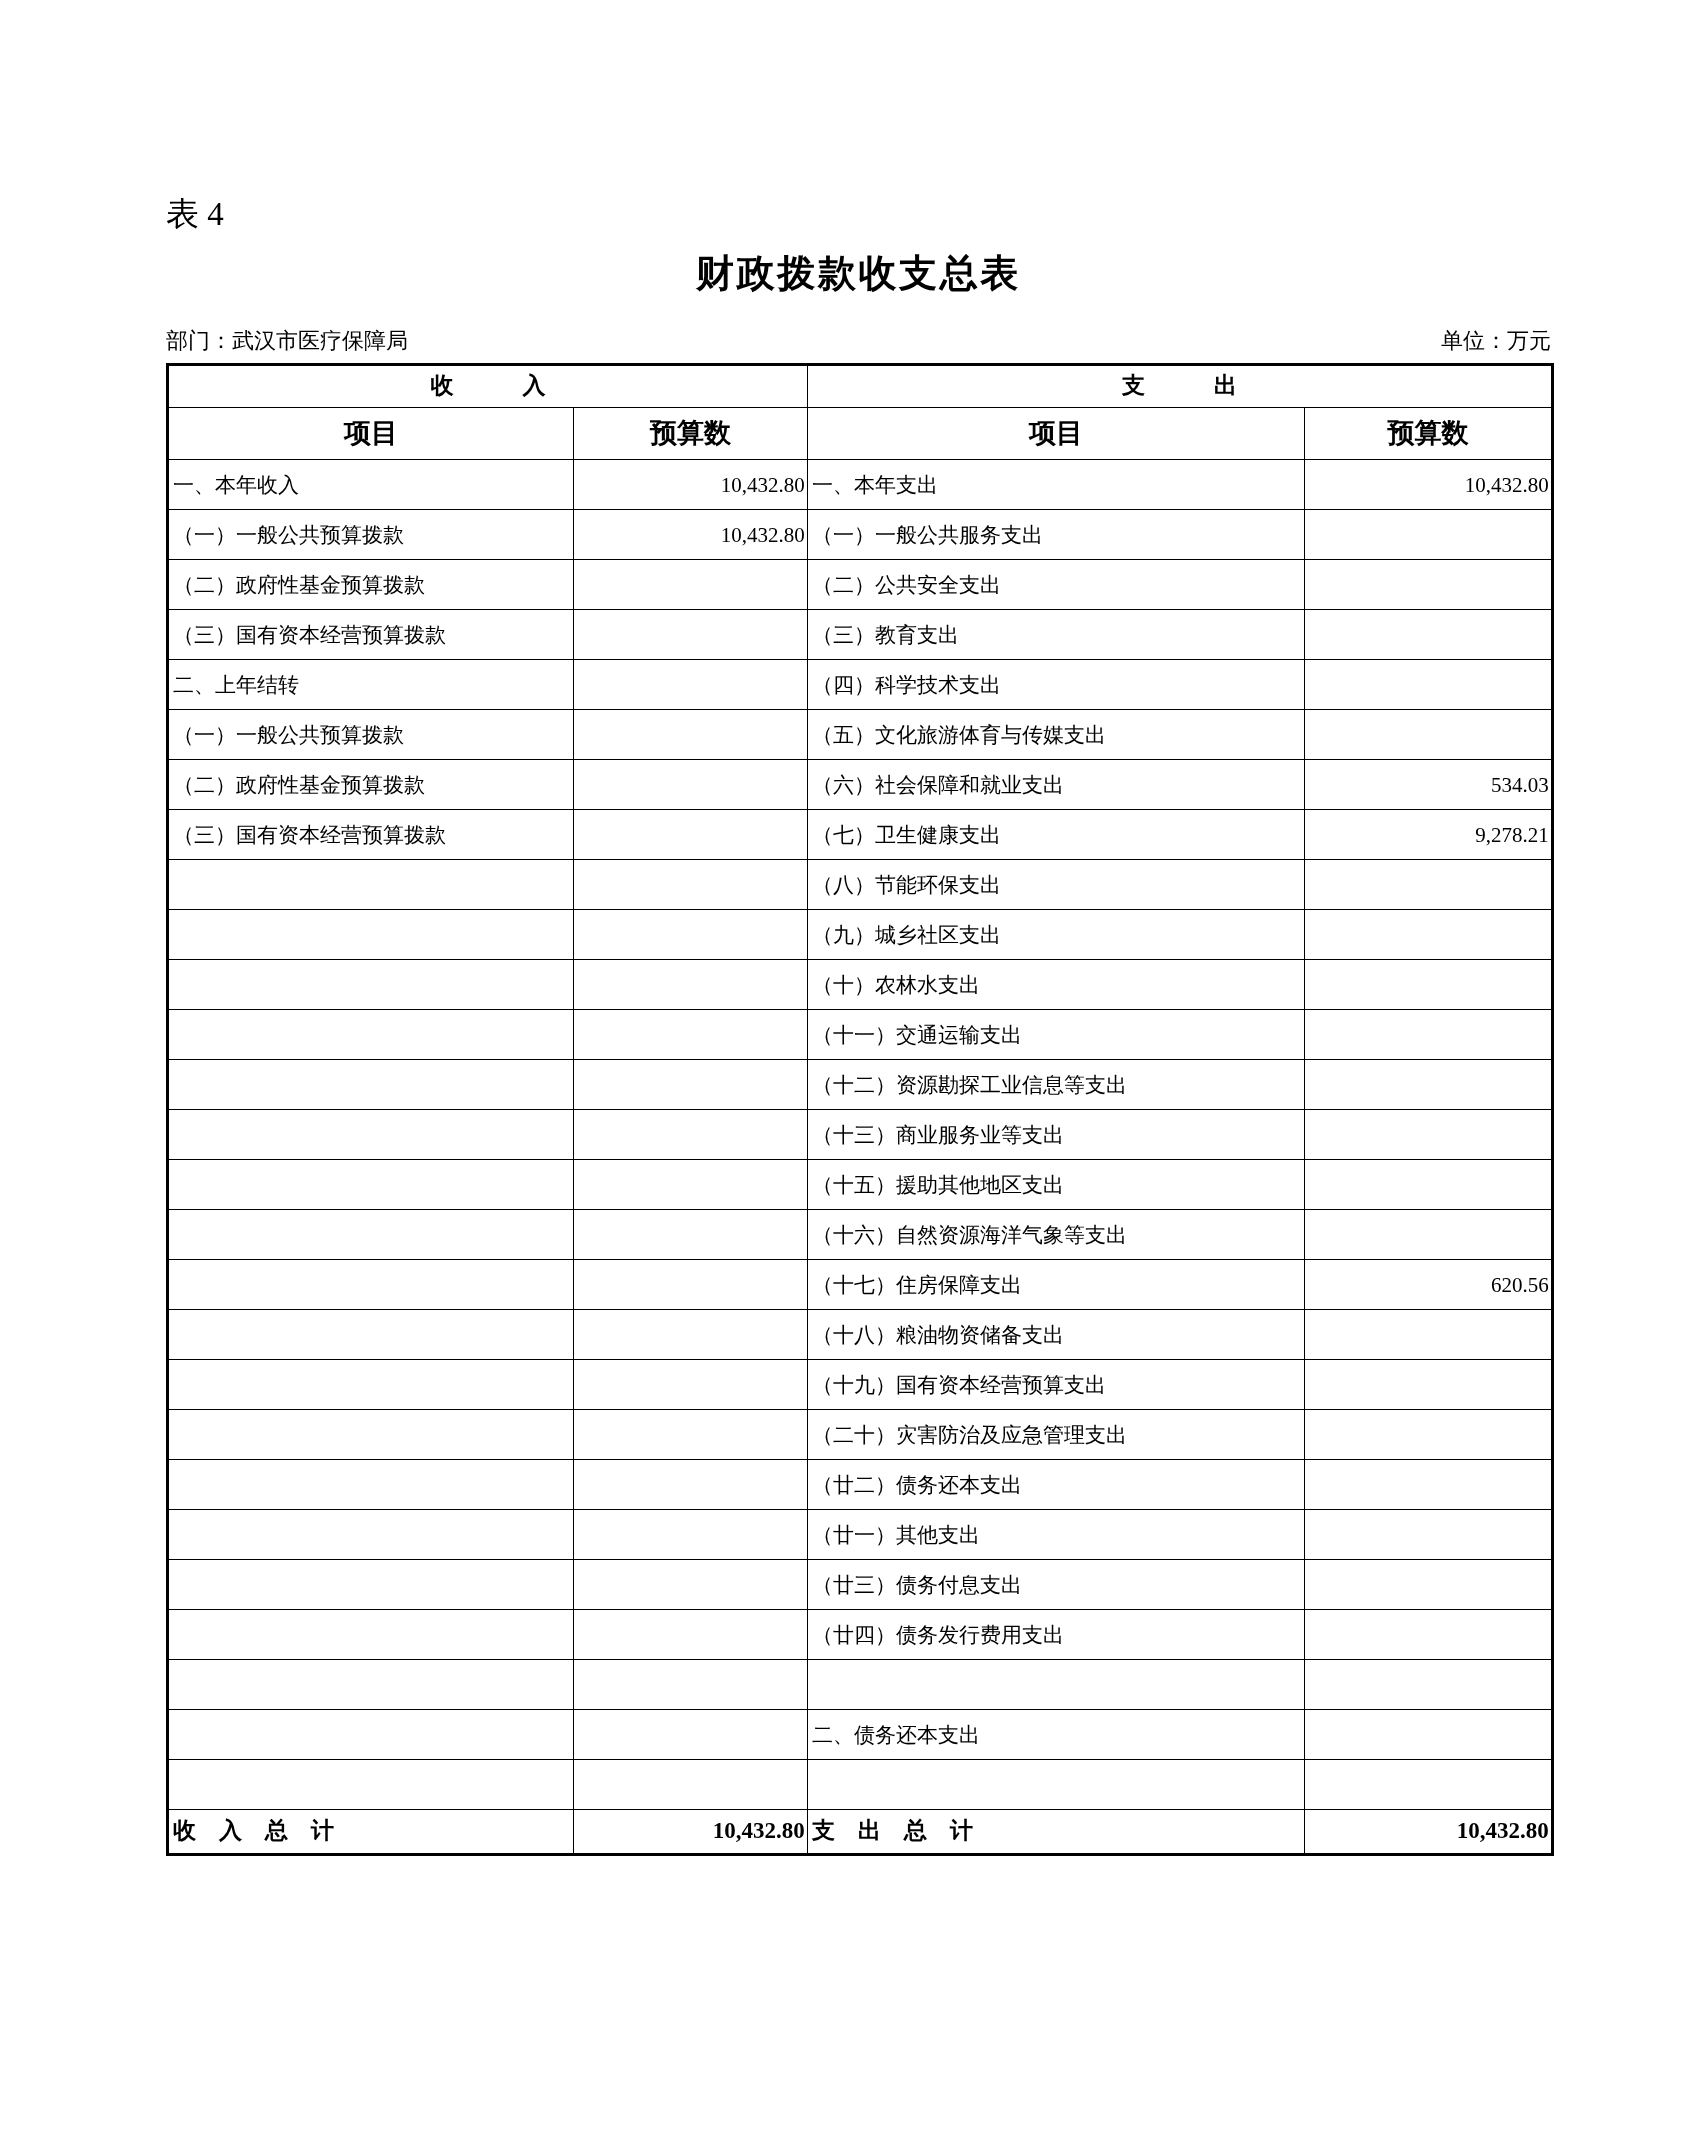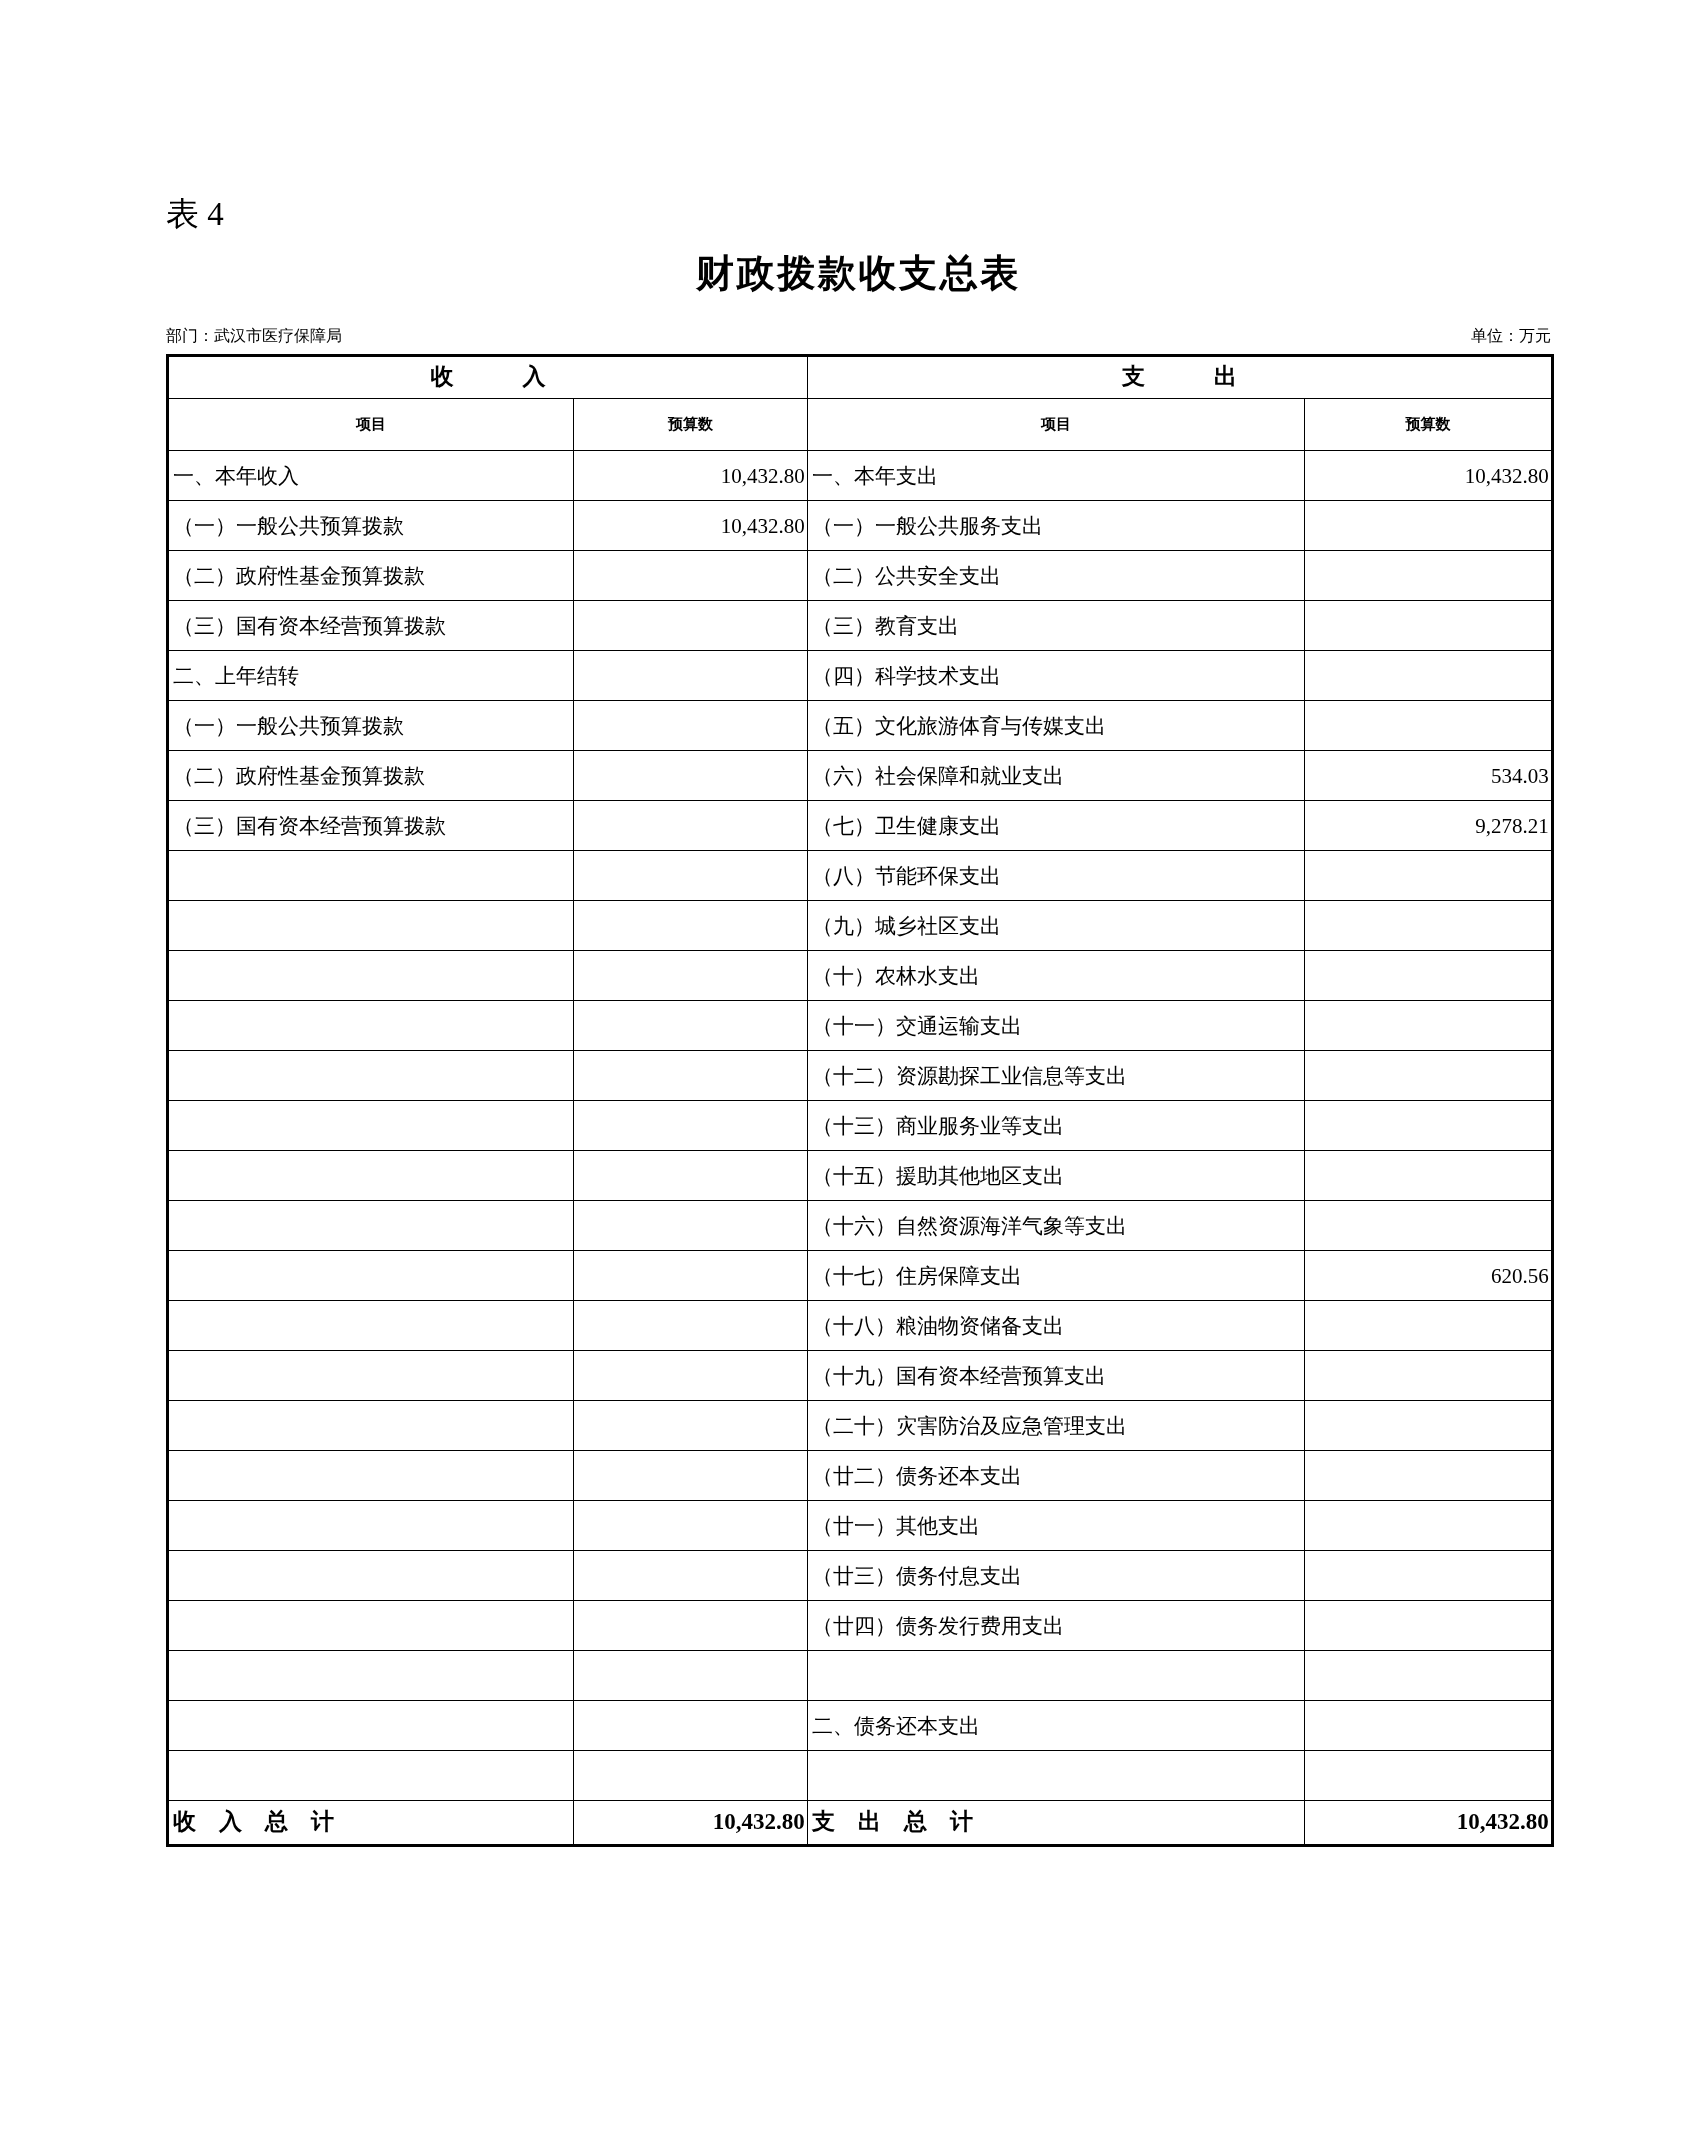--- a/index.html
+++ b/index.html
@@ -5,33 +5,33 @@
   html, body { margin:0; padding:0; }
   body {
     width:1707px; height:2414px; background:#ffffff; color:#000000;
     font-family:"Liberation Serif","DejaVu Serif",serif;
     -webkit-font-smoothing:antialiased;
   }
   .page { position:relative; width:1707px; height:2414px; background:#ffffff; overflow:hidden; }
   .content { position:absolute; left:166px; top:0; width:1385px; }
   .table-label { margin-top:196px; font-size:33px; line-height:1.1; text-align:left; }
   .doc-title { margin-top:16px; font-size:38px; font-weight:bold; text-align:center; letter-spacing:2.6px; }
-  .meta-row { margin-top:27px; margin-bottom:6.9px; display:flex; justify-content:space-between; align-items:flex-end; font-size:16px; }
+  .meta-row { margin-top:27px; margin-bottom:6.9px; display:flex; justify-content:space-between; align-items:flex-end; font-size:22px; }
   table.budget { border-collapse:collapse; table-layout:fixed; width:1385px; border:3px solid #000; }
   col.c-item-l { width:406px; }
   col.c-num-l  { width:234px; }
   col.c-item-r { width:497px; }
   col.c-num-r  { width:248px; }
   th, td {
     border:solid #000; border-width:1.7px 1.3px;
     font-size:21px; line-height:1.15; overflow:hidden; white-space:nowrap;
     vertical-align:middle; padding:0;
   }
   tr.group-header th { height:41px; font-size:23px; font-weight:bold; text-align:center; }
-  tr.col-header th { height:51px; font-size:15px; font-weight:bold; }
+  tr.col-header th { height:51px; font-size:27px; font-weight:bold; }
   tr.data-row td { height:49px; }
   td.item { text-align:left; padding-left:3.9px; }
   td.num  { text-align:right; padding-right:2.2px; }
   tr.total-row td { height:43px; font-weight:bold; font-size:23px; }
 </style>
 </head>
 <body>
 
 <div class="page">
   <div class="content">

